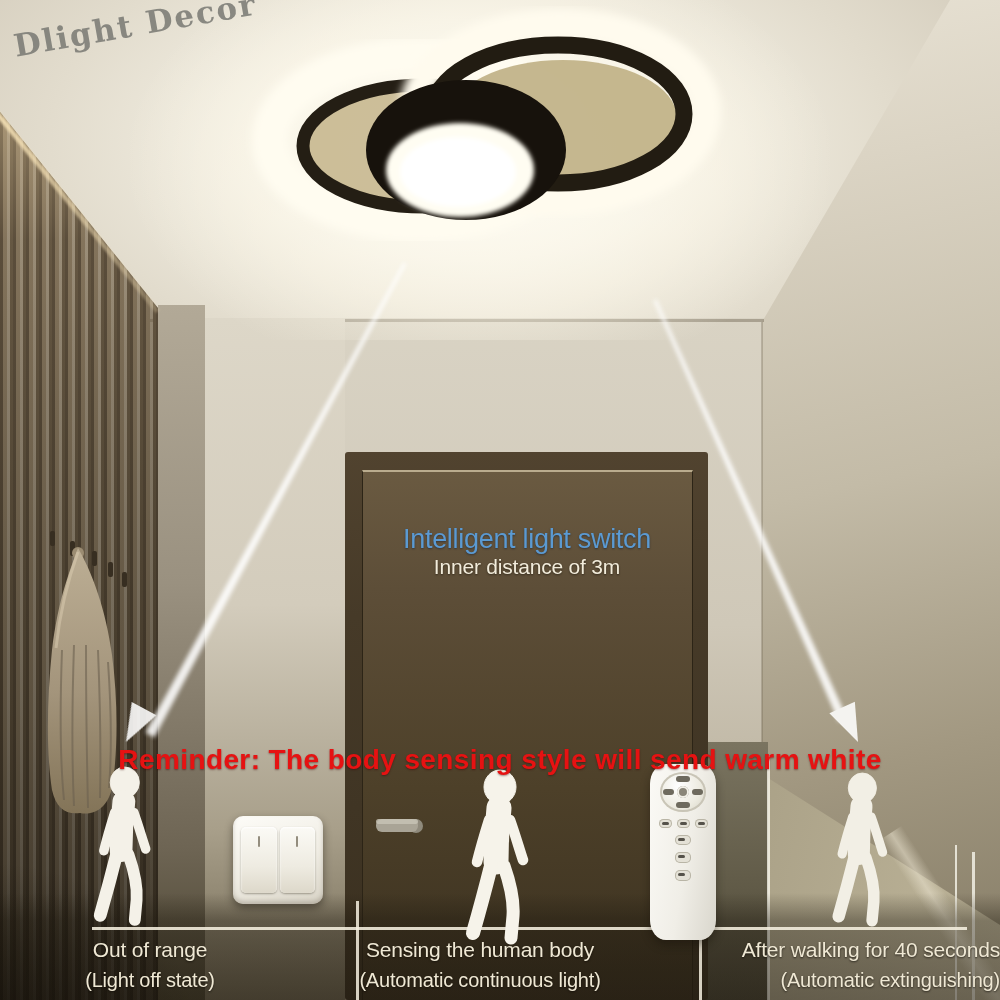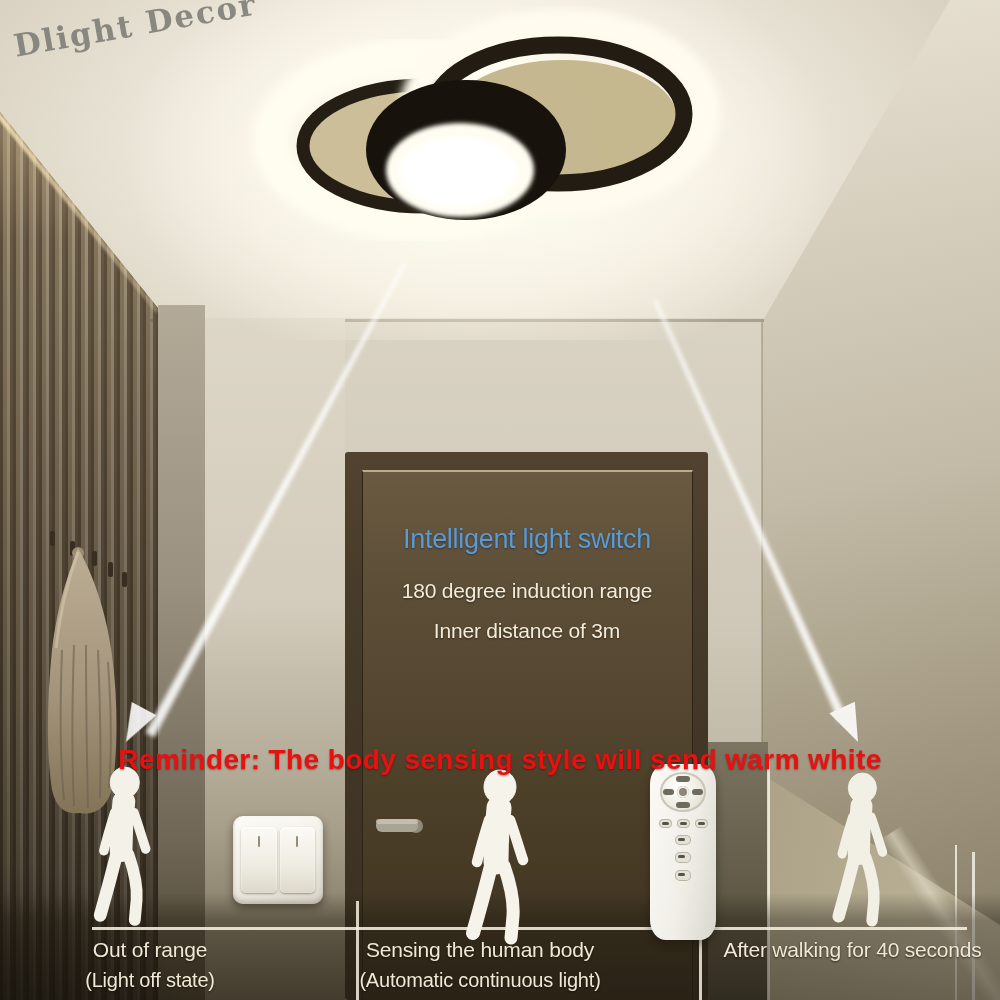--- a/index.html
+++ b/index.html
@@ -173,21 +173,21 @@
     position:absolute;left:0;top:744px;width:1000px;z-index:9;text-align:center;
     font-size:28px;font-weight:bold;letter-spacing:0.4px;color:#e61212;
     text-shadow:0 1px 2px rgba(60,0,0,0.45);
   }
   .caption{position:absolute;top:938px;z-index:9;text-align:center;color:#efe8d4;
     text-shadow:0 1px 2px rgba(15,12,6,0.7);}
   .caption .c-title{font-size:21px;letter-spacing:-0.2px;}
   .caption .c-sub{font-size:20px;margin-top:7px;letter-spacing:-0.2px;}
   .caption.c1{left:25px;width:250px;}
   .caption.c2{left:325px;width:310px;}
-  .caption.c3{left:705px;width:295px;}
+  .caption.c3{left:705px;width:295px;text-align:right;}
 
   .watermark{
     position:absolute;left:14px;top:28px;z-index:10;
     font-family:"DejaVu Serif","Liberation Serif",serif;
     font-size:31px;font-weight:bold;color:rgba(120,120,114,0.85);
     transform:rotate(-10deg);transform-origin:left center;letter-spacing:2px;
   }
   .corner-vignette{
     position:absolute;left:-60px;top:860px;width:260px;height:220px;z-index:5;
     background:radial-gradient(ellipse at 20% 80%,rgba(15,12,7,0.55),rgba(15,12,7,0) 70%);
@@ -328,33 +328,33 @@
     <g fill="#f6f3ea" stroke="#f6f3ea">
       <use href="#walker" transform="translate(453,770) scale(1)"></use>
     </g>
     <g fill="#f2efe5" stroke="#f2efe5">
       <use href="#walker" transform="translate(821,773) scale(0.88)"></use>
     </g>
   </svg>
 
   <div class="door-sign">
     <div class="title">Intelligent light switch</div>
-    <div class="sub first">180 degree induction range</div>
     <div class="sub">Inner distance of 3m</div>
   </div>
 
   <div class="reminder">Reminder: The body sensing style will send warm white</div>
 
   <div class="caption c1">
     <div class="c-title">Out of range</div>
     <div class="c-sub">(Light off state)</div>
   </div>
   <div class="caption c2">
     <div class="c-title">Sensing the human body</div>
     <div class="c-sub">(Automatic continuous light)</div>
   </div>
   <div class="caption c3">
     <div class="c-title">After walking for 40 seconds</div>
+    <div class="c-sub">(Automatic extinguishing)</div>
   </div>
 
   <div class="watermark">Dlight Decor</div>
 
 </div>
 
 </body></html>

